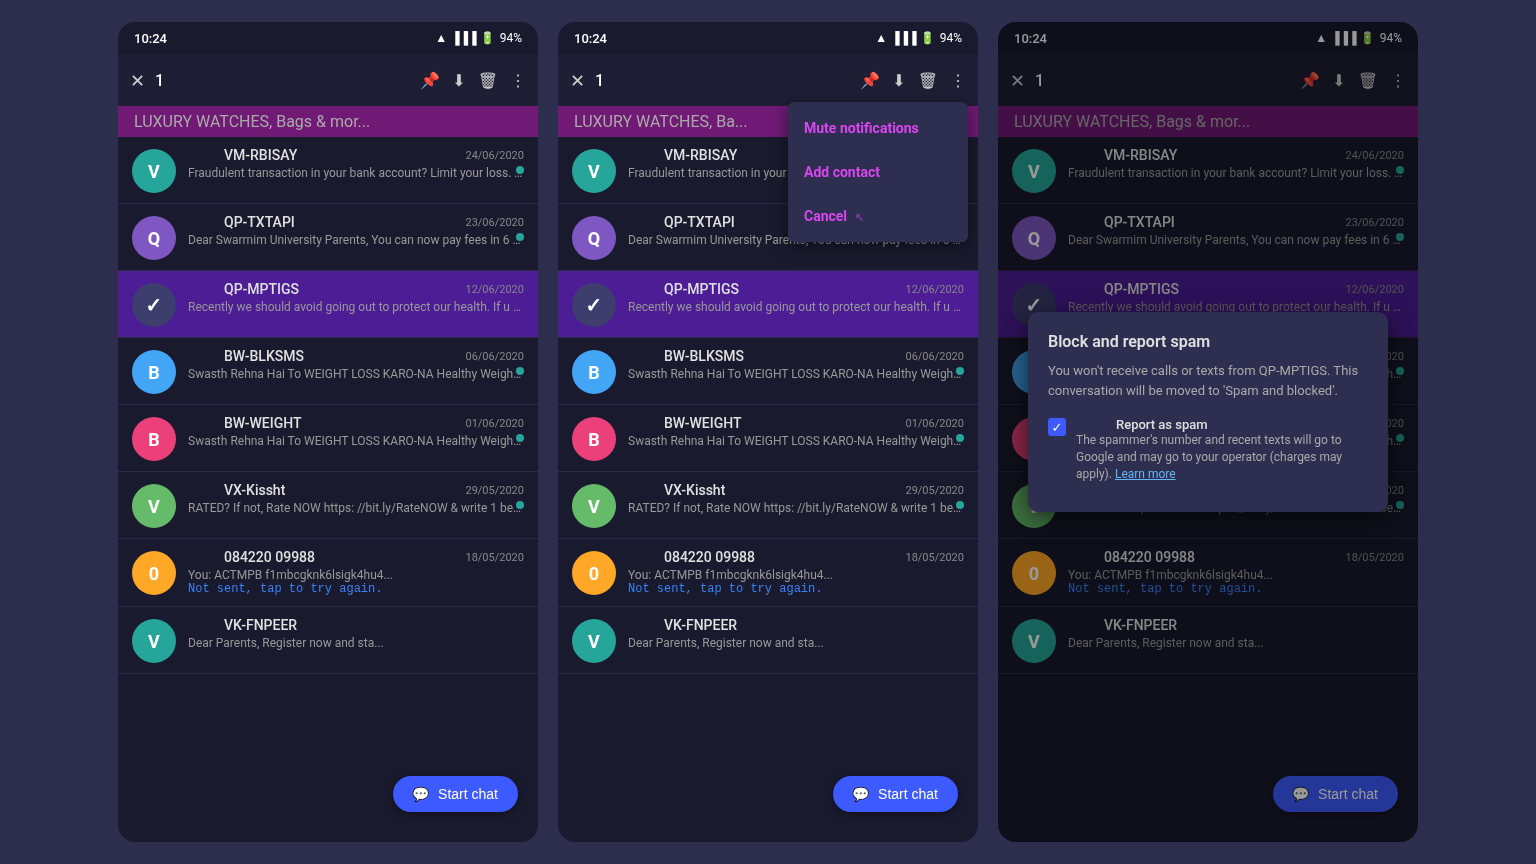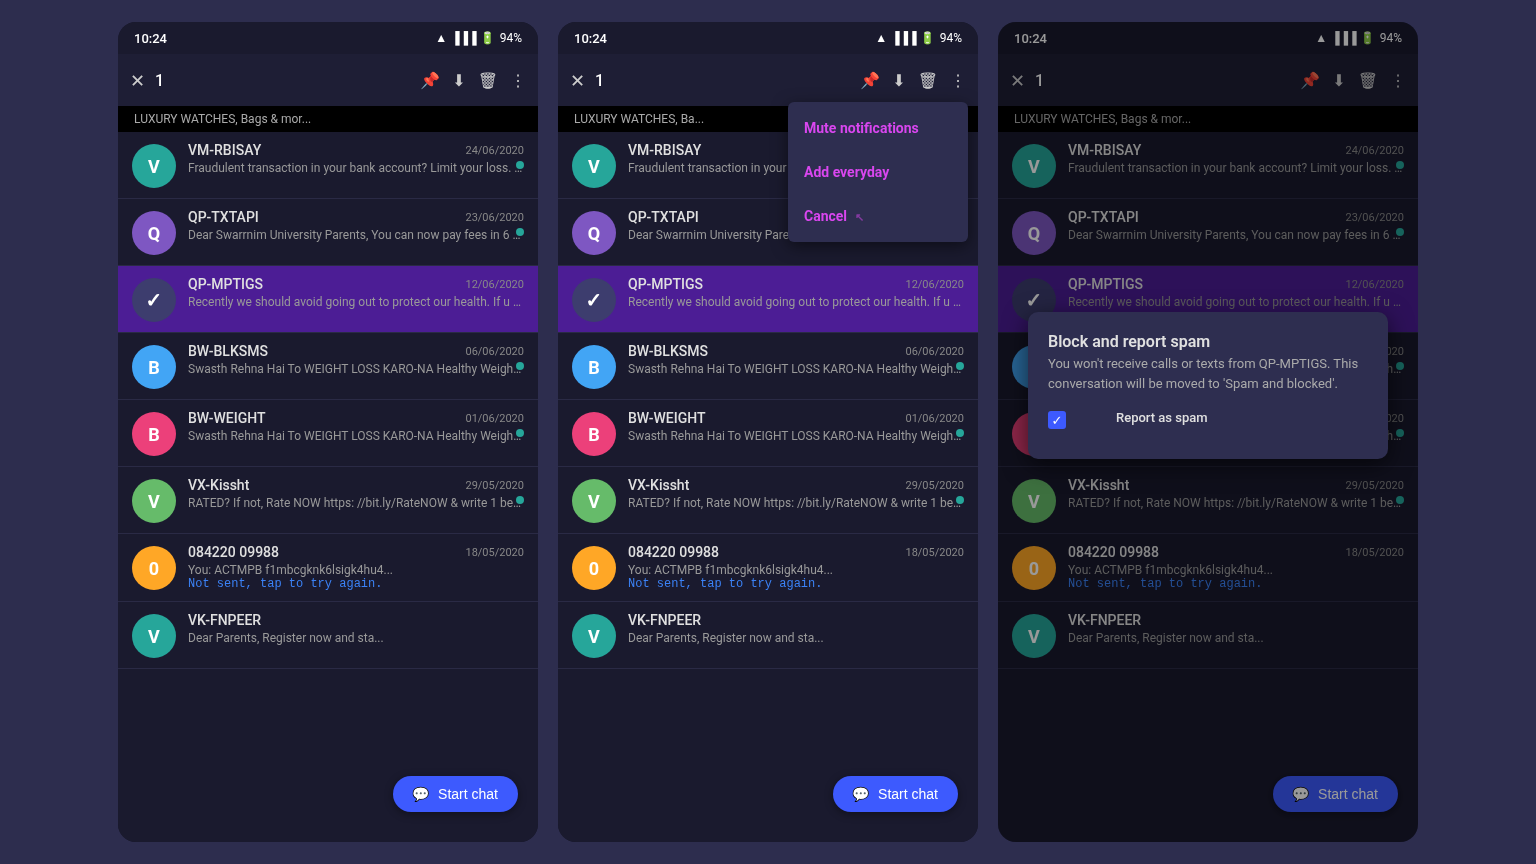--- a/index.html
+++ b/index.html
@@ -82,22 +82,22 @@
     }
     .top-bar-actions span {
       color: #ccc;
       font-size: 16px;
       cursor: pointer;
     }
     
     .header-label {
       padding: 6px 16px;
       color: #aaa;
-      font-size: 12px;
-      background: #000000;
+      font-size: 16px;
+      background: #701a75;
     }
     
     .chat-list {
       flex: 1;
       overflow-y: hidden;
       background: #1a1a2e;
     }
     .chat-item {
       display: flex;
       align-items: flex-start;
@@ -145,20 +145,21 @@
     .chat-header {
       display: flex;
       justify-content: space-between;
       align-items: center;
       margin-bottom: 3px;
     }
     .chat-name {
       color: #e0e0e0;
       font-size: 14px;
       font-weight: 500;
+      margin-left: 36px;
     }
     .chat-date {
       color: #888;
       font-size: 11px;
       flex-shrink: 0;
       margin-left: 16px;
     }
     .chat-preview {
       color: #999;
       font-size: 12px;
@@ -226,21 +227,21 @@
       background: #2e2e50;
       border-radius: 10px;
       padding: 20px;
       z-index: 200;
       box-shadow: 0 6px 24px rgba(0,0,0,0.6);
     }
     .dialog-title {
       color: #e0e0e0;
       font-size: 16px;
       font-weight: 600;
-      margin-bottom: 3px;
+      margin-bottom: 10px;
     }
     .dialog-body {
       color: #aaa;
       font-size: 13px;
       line-height: 1.5;
       margin-bottom: 17px;
     }
     .dialog-checkbox-row {
       display: flex;
       align-items: flex-start;
@@ -549,21 +550,21 @@
       </div>
 
     </div>
       </div>
       <button class="start-chat-btn">
         <span>💬</span>
         <span>Start chat</span>
       </button>
       <div class="dropdown-menu">
         <div class="dropdown-item">Mute notifications</div>
-        <div class="dropdown-item">Add everyday</div>
+        <div class="dropdown-item">Add contact</div>
         <div class="dropdown-item"><span>Cancel</span><span style="margin-left:8px;opacity:0.5;font-size:11px;">↖</span></div>
       </div>
     </div>
     <div class="phone">
     <div class="status-bar">
       <span class="status-time">10:24</span>
       <div class="status-icons">
         <span>▲</span>
         <span>▐▐▐</span>
         <span>🔋</span>
@@ -683,17 +684,20 @@
       <div class="phone-overlay"></div>
       <div class="block-dialog">
       <div class="dialog-title">Block and report spam</div>
       <div class="dialog-body">You won't receive calls or texts from QP-MPTIGS. This conversation will be moved to 'Spam and blocked'.</div>
       <div class="dialog-checkbox-row">
         <div class="dialog-checkbox">
           <span style="color:#fff;font-size:13px;">✓</span>
         </div>
         <div>
           <div class="dialog-checkbox-label">Report as spam</div>
+          <div class="dialog-checkbox-desc">
+            The spammer's number and recent texts will go to Google and may go to your operator (charges may apply). <span class="learn-more">Learn more</span>
+          </div>
         </div>
       </div>
     </div>
     </div>
   </div>
 
 </body></html>

